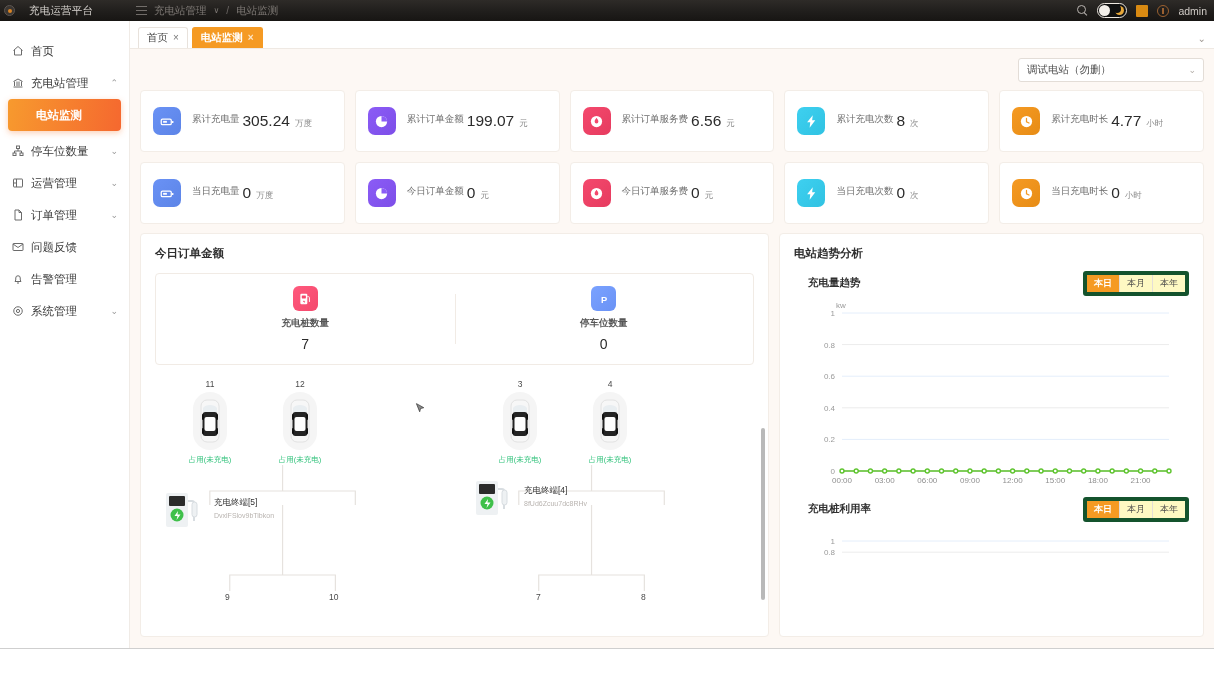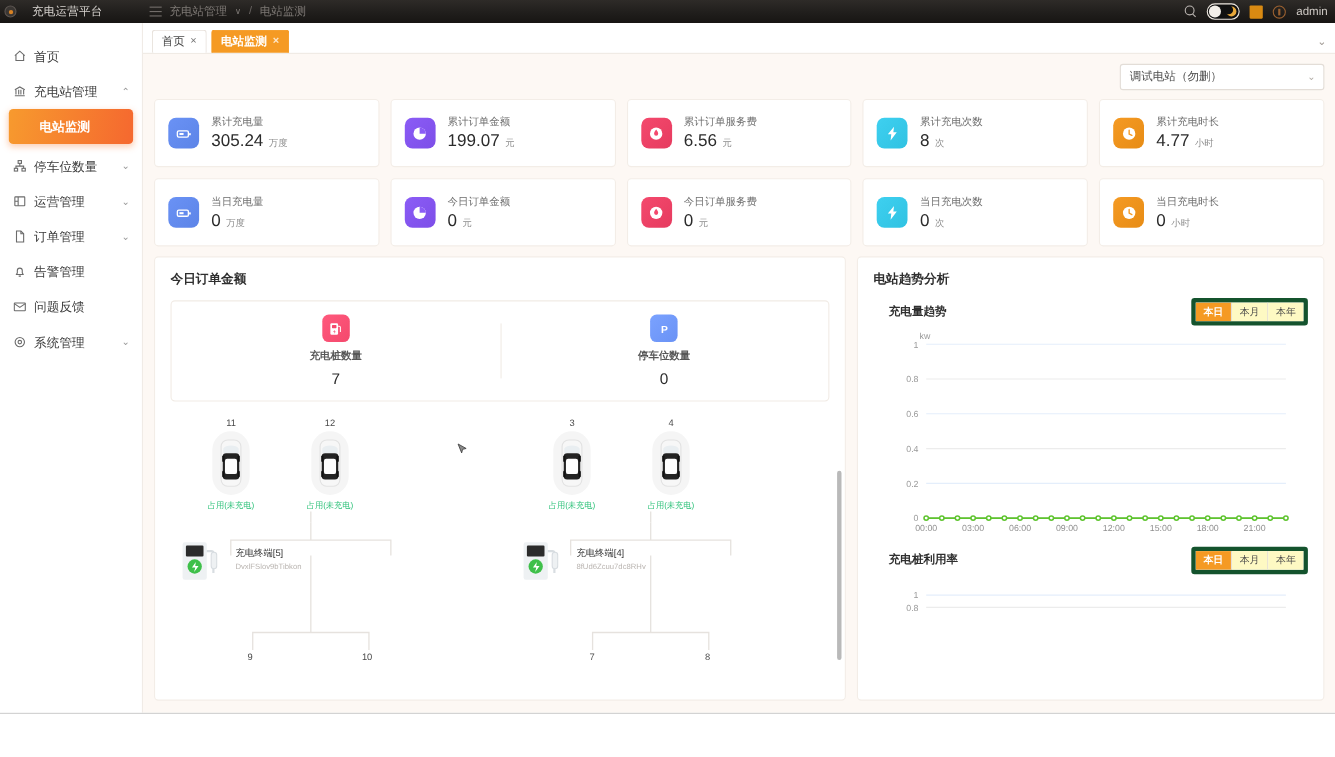--- a/index.html
+++ b/index.html
@@ -151,21 +151,21 @@
   }
   .stat-card {
     background: #ffffff; border: 1px solid #f3ede7; border-radius: 4px;
     height: 62px; display: flex; align-items: center; padding: 0 12px; gap: 11px;
   }
   .stat-icon {
     width: 28px; height: 28px; border-radius: 7px; flex: 0 0 auto;
     display: flex; align-items: center; justify-content: center;
   }
   .stat-icon svg { width: 15px; height: 15px; display: block; }
-  .stat-text { display: flex; flex-direction: column; gap: 3px; min-width: 0; }
+  .stat-text { display: flex; flex-direction: row; gap: 3px; min-width: 0; }
   .stat-label { font-size: 9.5px; color: #6e6e6e; white-space: nowrap; }
   .stat-valrow { display: flex; align-items: baseline; gap: 5px; }
   .stat-value { font-size: 15.5px; color: #2b2b2b; font-weight: 400; line-height: 1; }
   .stat-unit { font-size: 8.5px; color: #8c8c8c; }
 
   
   .panels { display: flex; gap: 10px; align-items: flex-start; }
   .panel-left {
     width: 629px; background: #ffffff; border: 1px solid #f3ede7; border-radius: 4px;
     height: 404px; padding: 12px 14px 0 14px; position: relative; overflow: hidden;
@@ -350,35 +350,35 @@
             <path d="M14 2v5h5"></path>
           </svg>
       </span>
       <span class="mi-label">订单管理</span>
       <span class="mi-caret">⌄</span>
     </div>
 
     <div class="menu-item">
       <span class="mi-icon">
         <svg viewBox="0 0 24 24" fill="none" stroke="currentColor" stroke-width="2">
+            <rect x="2" y="5" width="20" height="14" rx="1"></rect>
+            <path d="M2 6l10 7 10-7"></path>
+          </svg>
+      </span>
+      <span class="mi-label">问题反馈</span>
+    </div>
+
+    <div class="menu-item">
+      <span class="mi-icon">
+        <svg viewBox="0 0 24 24" fill="none" stroke="currentColor" stroke-width="2">
             <path d="M6 17h12l-1.5-3v-4a4.5 4.5 0 0 0-9 0v4z"></path>
             <path d="M10 20h4"></path>
           </svg>
       </span>
       <span class="mi-label">告警管理</span>
-    </div>
-
-    <div class="menu-item">
-      <span class="mi-icon">
-        <svg viewBox="0 0 24 24" fill="none" stroke="currentColor" stroke-width="2">
-            <rect x="2" y="5" width="20" height="14" rx="1"></rect>
-            <path d="M2 6l10 7 10-7"></path>
-          </svg>
-      </span>
-      <span class="mi-label">问题反馈</span>
     </div>
 
     <div class="menu-item">
       <span class="mi-icon">
         <svg viewBox="0 0 24 24" fill="none" stroke="currentColor" stroke-width="2">
             <circle cx="12" cy="12" r="3.2"></circle>
             <circle cx="12" cy="12" r="8.5"></circle>
           </svg>
       </span>
       <span class="mi-label">系统管理</span>
@@ -683,21 +683,21 @@
                   <path d="M27 16h4a2 2 0 0 1 2 2v18" fill="none" stroke="#d8dde1" stroke-width="2"></path>
                   <rect x="31" y="17" width="5" height="15" rx="2.5" fill="#eef1f3" stroke="#d8dde1" stroke-width="1"></rect>
                 </svg>
               </span>
               <span class="term-text">
                 <span class="term-name">充电终端[5]</span>
                 <span class="term-id">DvxlFSlov9bTibkon</span>
               </span>
             </div>
 
-            <div class="terminal" style="left:316px; top:106px;justify-content:space-between;">
+            <div class="terminal" style="left:316px; top:94px;justify-content:space-between;">
               <span class="term-icon">
                 <svg viewBox="0 0 44 46">
                   <rect x="5" y="8" width="22" height="34" rx="2" fill="#eef1f3"></rect>
                   <rect x="8" y="11" width="16" height="10" rx="1" fill="#2b2b2b"></rect>
                   <circle cx="16" cy="30" r="6.5" fill="#3fc04a"></circle>
                   <path d="M17 26l-3.5 5h3l-1 4 4-5.5h-3z" fill="#ffffff"></path>
                   <path d="M27 16h4a2 2 0 0 1 2 2v18" fill="none" stroke="#d8dde1" stroke-width="2"></path>
                   <rect x="31" y="17" width="5" height="15" rx="2.5" fill="#eef1f3" stroke="#d8dde1" stroke-width="1"></rect>
                 </svg>
               </span>

